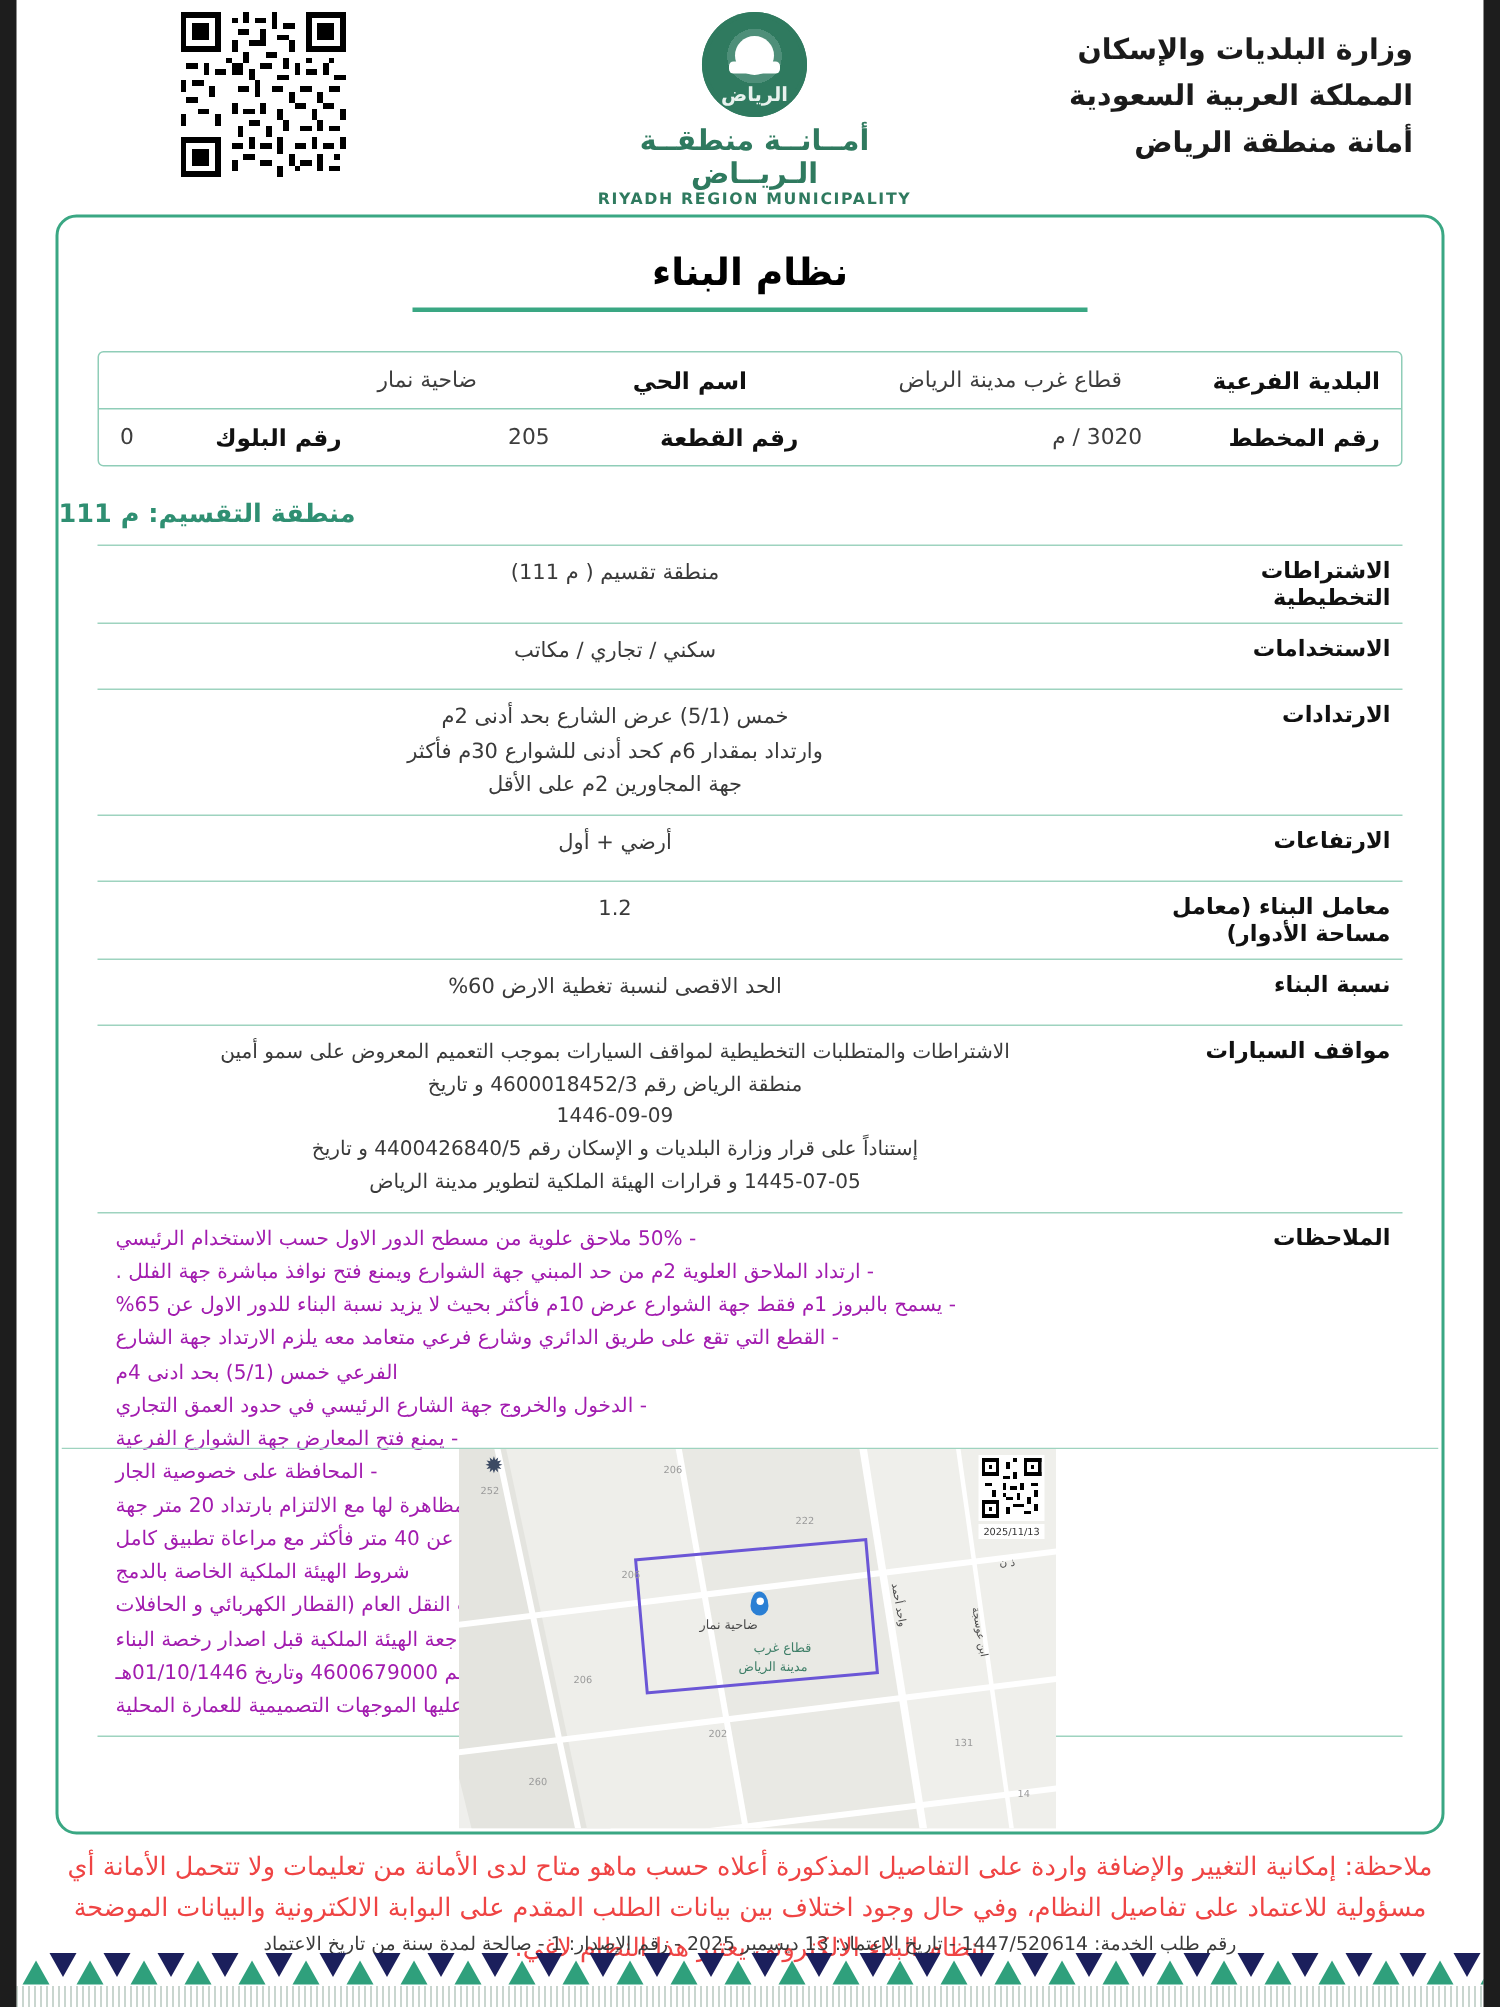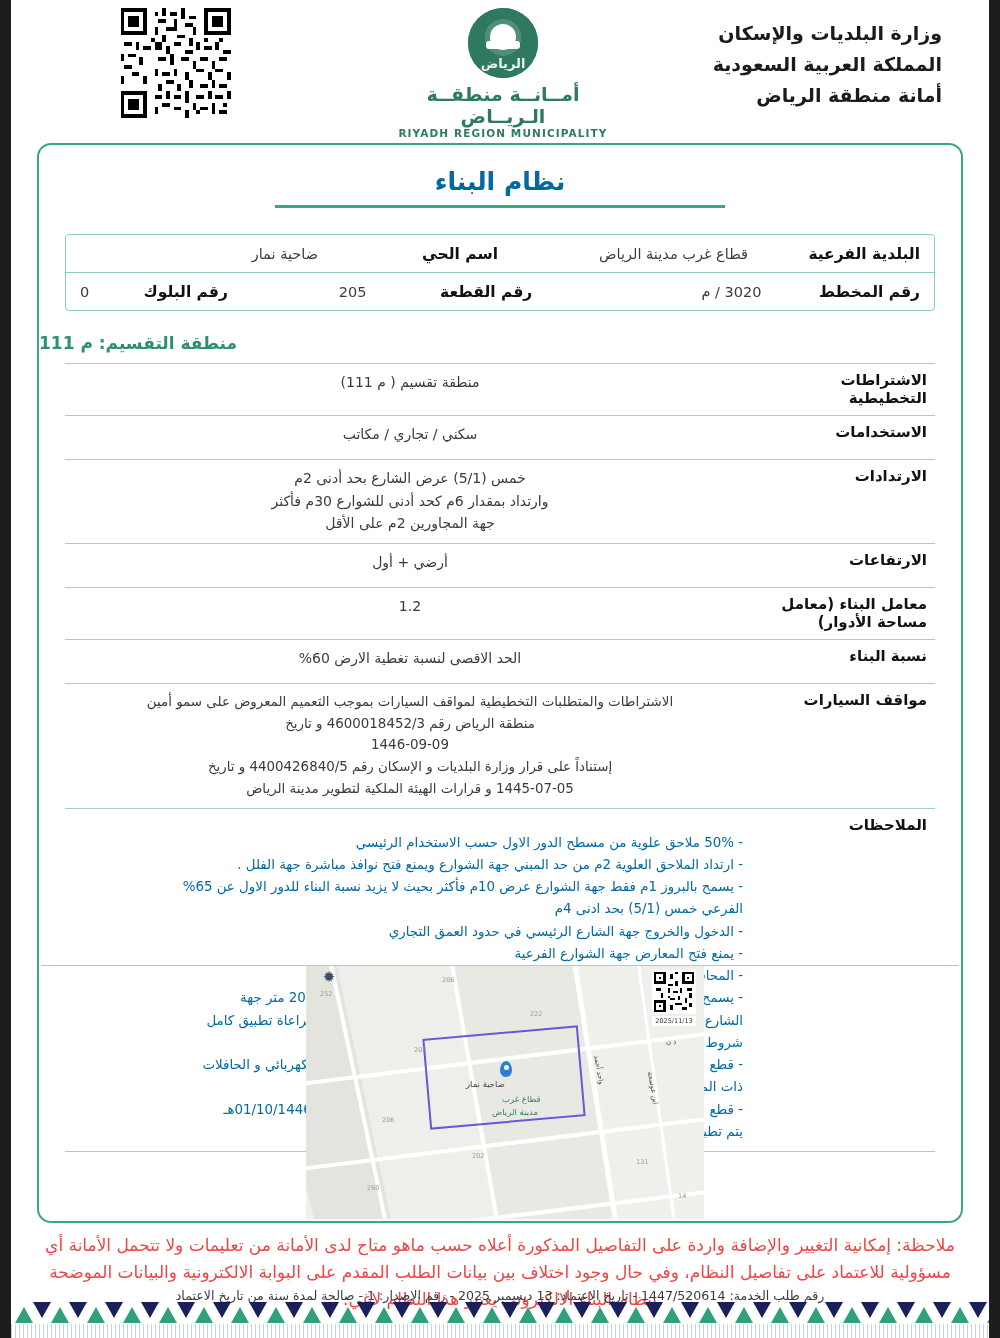--- a/index.html
+++ b/index.html
@@ -70,21 +70,21 @@
   .ministry div{font-size:19px;font-weight:bold;color:#1b1b1b;}
 
   
   .card{
     position:absolute;left:37px;top:143px;width:926px;height:1080px;
     border:2px solid #3aa783;border-radius:14px;
     background:#fff;box-sizing:border-box;
   }
   .title{
     text-align:center;margin-top:22px;
-    font-size:25px;font-weight:bold;color:#0369a1;
+    font-size:25px;font-weight:bold;color:#000000;
   }
   .title-rule{
     width:450px;height:3px;background:#3aa783;margin:9px auto 0;
   }
 
   
   .info-table{
     margin:26px 26px 0 26px;
     border:1.5px solid #8fcdb8;border-radius:4px;
     overflow:hidden;
@@ -121,22 +121,22 @@
     font-size:15px;font-weight:bold;color:#111;box-sizing:border-box;
   }
   .sval{
     flex:1;text-align:center;font-size:14px;color:#3a3a3a;
     line-height:1.62;padding:0 10px;box-sizing:border-box;
   }
   .sval.small{font-size:13.4px;}
   .sval .ln{display:block;}
 
   .notes-val{
-    flex:1;text-align:right;font-size:13.4px;color:#0369a1;
-    line-height:1.66;padding:0 12px;box-sizing:border-box;margin-top:16px;
+    flex:1;text-align:left;font-size:13.4px;color:#a21caf;
+    line-height:1.66;padding:0 12px;box-sizing:border-box;
   }
   .notes-val .ln{display:block;}
 
   
   .map-row{
     position:absolute;left:2px;right:2px;bottom:2px;height:253px;
     border-top:1.5px solid #9ed3bf;
     overflow:hidden;border-radius:0 0 12px 12px;
   }
   .map{
@@ -411,20 +411,21 @@
           <span class="ln">1445-07-05 و قرارات الهيئة الملكية لتطوير مدينة الرياض</span>
         </div>
       </div>
 
       <div class="srow">
         <div class="skey">الملاحظات</div>
         <div class="notes-val">
           <span class="ln">- 50% ملاحق علوية من مسطح الدور الاول حسب الاستخدام الرئيسي</span>
           <span class="ln">- ارتداد الملاحق العلوية 2م من حد المبني جهة الشوارع ويمنع فتح نوافذ مباشرة جهة الفلل .</span>
           <span class="ln">- يسمح بالبروز 1م فقط جهة الشوارع عرض 10م فأكثر بحيث لا يزيد نسبة البناء للدور الاول عن 65%</span>
+          <span class="ln">- القطع التي تقع على طريق الدائري وشارع فرعي متعامد معه يلزم الارتداد جهة الشارع</span>
           <span class="ln">الفرعي خمس (5/1) بحد ادنى 4م</span>
           <span class="ln">- الدخول والخروج جهة الشارع الرئيسي في حدود العمق التجاري</span>
           <span class="ln">- يمنع فتح المعارض جهة الشوارع الفرعية</span>
           <span class="ln">- المحافظة على خصوصية الجار</span>
           <span class="ln">- يسمح بدمج القطع التجارية مع القطع السكنية المظاهرة لها مع الالتزام بارتداد 20 متر جهة</span>
           <span class="ln">الشارع التجاري الرئيسي بشرط ان لا يقل عرض الشارع عن 40 متر فأكثر مع مراعاة تطبيق كامل</span>
           <span class="ln">شروط الهيئة الملكية الخاصة بالدمج</span>
           <span class="ln">- قطع الاراضي الواقعه ضمن اعصاب الأنشطة و مسارات النقل العام (القطار الكهربائي و الحافلات</span>
           <span class="ln">ذات المسار المخصص) يلزم مراجعة الهيئة الملكية قبل اصدار رخصة البناء</span>
           <span class="ln">- قطع الأراضي التي تم رفع الإيقاف عنها بالمعاملة رقم 4600679000 وتاريخ 01/10/1446هـ</span>
@@ -458,21 +459,21 @@
 
         <div class="map-lbl" style="left:278px;top:100px;transform:rotate(80deg);font-size:7px;">واحد أحمد</div>
         <div class="map-lbl" style="left:330px;top:118px;transform:rotate(80deg);font-size:7px;">ابن عوسجة</div>
         <div class="map-lbl" style="left:360px;top:72px;font-size:7px;">ذ ن</div>
 
         <div class="map-num" style="left:136px;top:10px;">206</div>
         <div class="map-num" style="left:224px;top:44px;">222</div>
         <div class="map-num" style="left:108px;top:80px;">206</div>
         <div class="map-num" style="left:76px;top:150px;">206</div>
         <div class="map-num" style="left:166px;top:186px;">202</div>
-        <div class="map-num" style="left:46px;top:218px;margin-left:15px;">260</div>
+        <div class="map-num" style="left:46px;top:218px;">260</div>
         <div class="map-num" style="left:14px;top:24px;">252</div>
         <div class="map-num" style="left:330px;top:192px;">131</div>
         <div class="map-num" style="left:372px;top:226px;">14</div>
 
         <div class="compass">✹</div>
 
         <div class="map-qr">
           <svg viewBox="0 0 17 17" shape-rendering="crispEdges">
             <rect width="17" height="17" fill="#fff"></rect>
             <g fill="#000">

